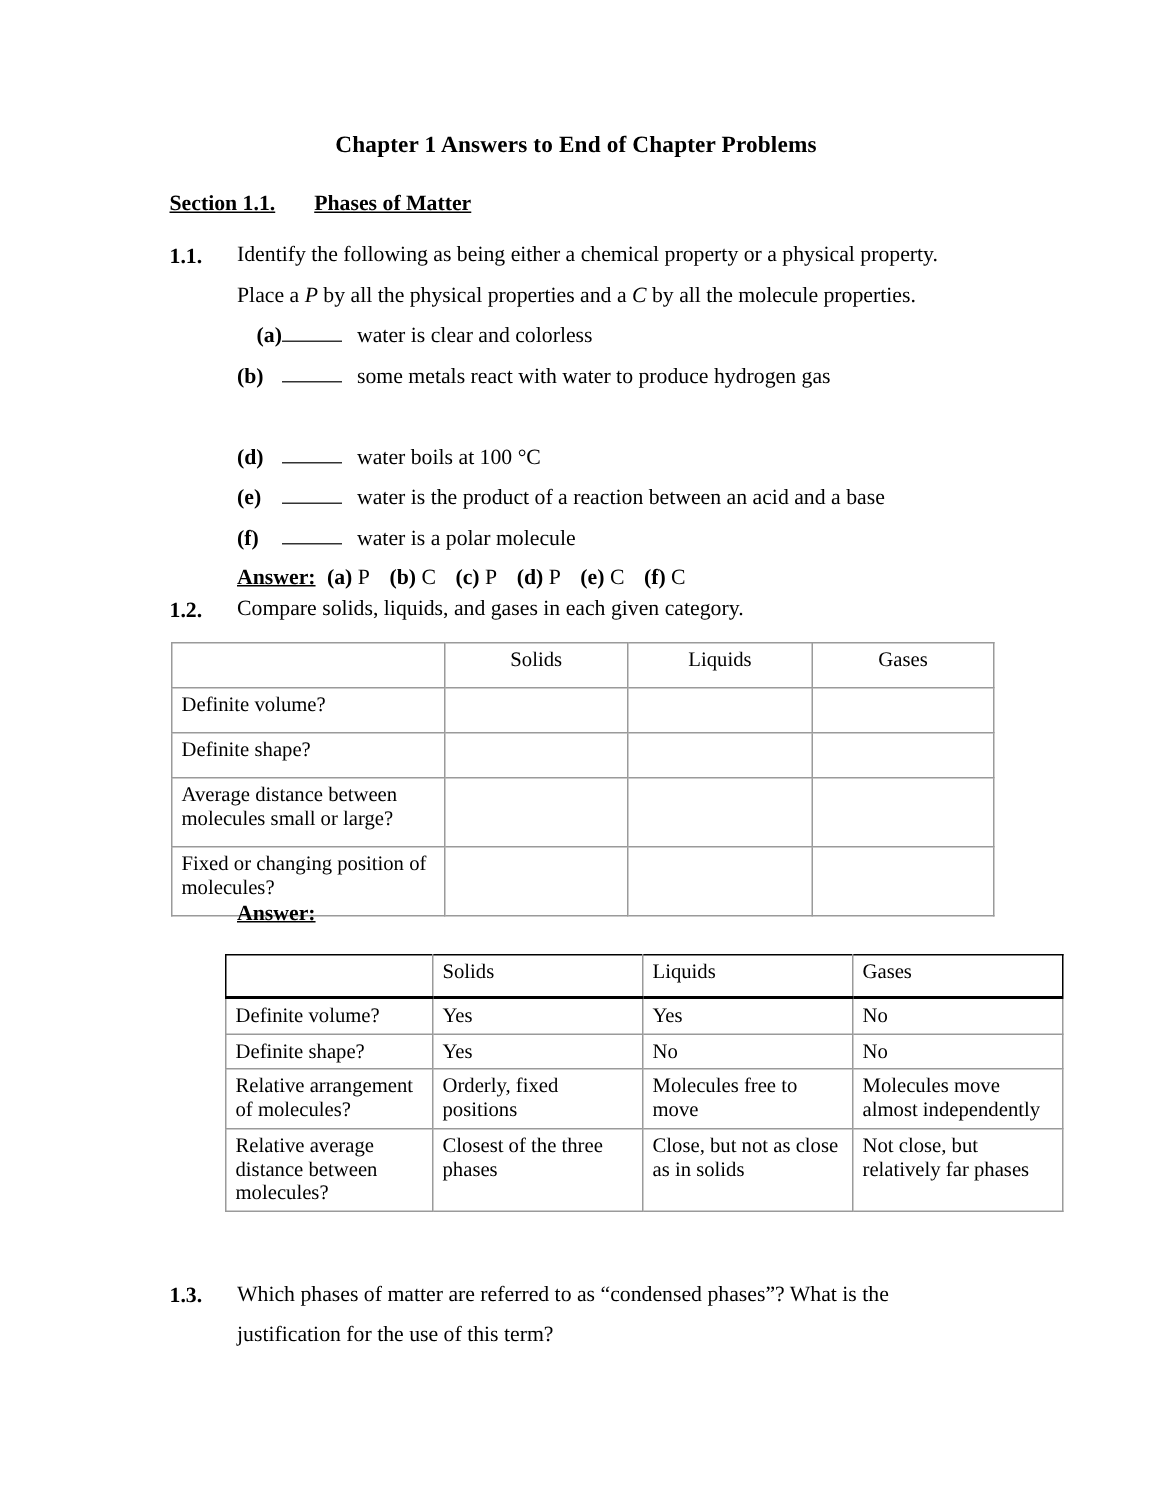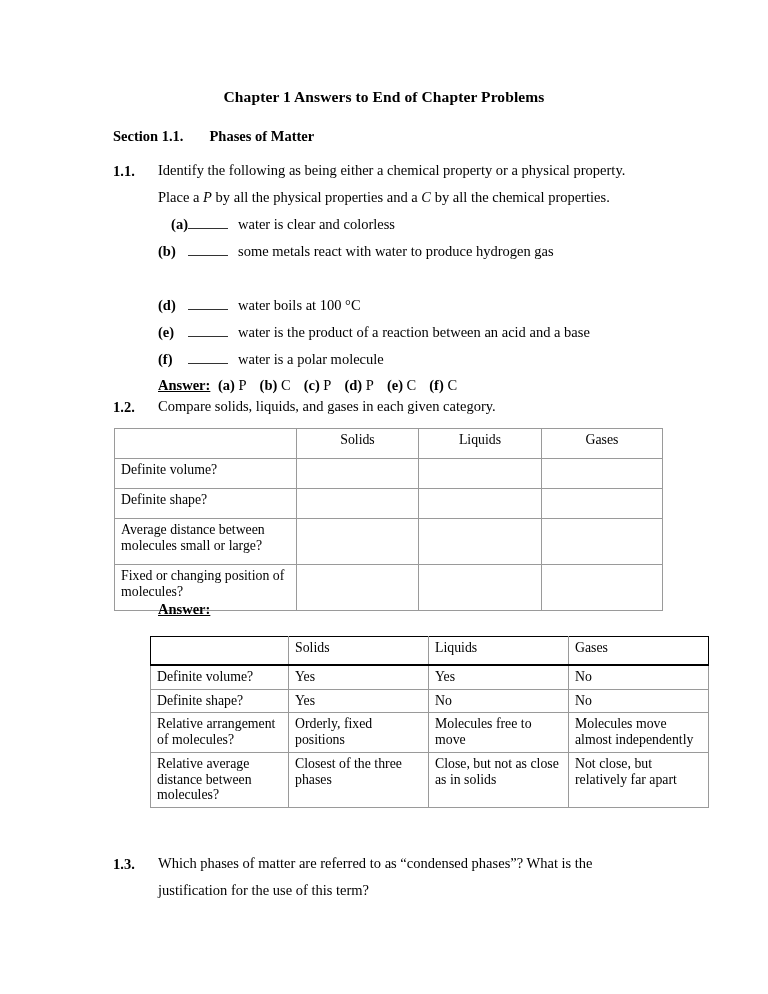--- a/index.html
+++ b/index.html
@@ -38,20 +38,21 @@
   
   .section-head {
     position: absolute;
     left: 113px;
     top: 128px;
     font-size: 14.5px;
     font-weight: bold;
     white-space: nowrap;
   }
   .section-head .u {
+    text-decoration: underline;
   }
   .section-head .gap {
     display: inline-block;
     width: 26px;
   }
 
   
   .prob-num {
     position: absolute;
     left: 113px;
@@ -175,21 +176,21 @@
 <div class="page">
 
   <div class="doc-title">Chapter 1 Answers to End of Chapter Problems</div>
 
   <div class="section-head">
     <span class="u">Section 1.1.</span><span class="gap"></span><span class="u">Phases of Matter</span>
   </div>
 
   <div class="prob-num" style="top:163px;">1.1.</div>
   <div class="prob-text" style="top:163px;">Identify the following as being either a chemical property or a physical property.</div>
-  <div class="prob-text" style="top:190px;"><span>Place a </span><span class="italic">P</span><span> by all the physical properties and a </span><span class="italic">C</span><span> by all the chemical properties.</span></div>
+  <div class="prob-text" style="top:190px;"><span>Place a </span><span class="italic">P</span><span> by all the physical properties and a </span><span class="italic">C</span><span> by all the molecule properties.</span></div>
 
   <div class="sub-item" style="top:216px;text-align:right;">
     <span class="sub-label">(a)</span><span class="blank"></span><span>water is clear and colorless</span>
   </div>
   <div class="sub-item" style="top:243px;">
     <span class="sub-label">(b)</span><span class="blank"></span><span>some metals react with water to produce hydrogen gas</span>
   </div>
   <div class="sub-item" style="top:297px;">
     <span class="sub-label">(d)</span><span class="blank"></span><span>water boils at 100 °C</span>
   </div>
@@ -284,21 +285,21 @@
       <tr>
         <td>Relative arrangement of molecules?</td>
         <td>Orderly, fixed positions</td>
         <td>Molecules free to move</td>
         <td>Molecules move almost independently</td>
       </tr>
       <tr>
         <td>Relative average distance between molecules?</td>
         <td>Closest of the three phases</td>
         <td>Close, but not as close as in solids</td>
-        <td>Not close, but relatively far apart</td>
+        <td>Not close, but relatively far phases</td>
       </tr>
     </tbody>
   </table>
 
   <div class="prob-num" style="top:856px;">1.3.</div>
   <div class="prob-text" style="top:856px;">Which phases of matter are referred to as “condensed phases”? What is the</div>
   <div class="prob-text" style="top:883px;">justification for the use of this term?</div>
 
 </div>
 

